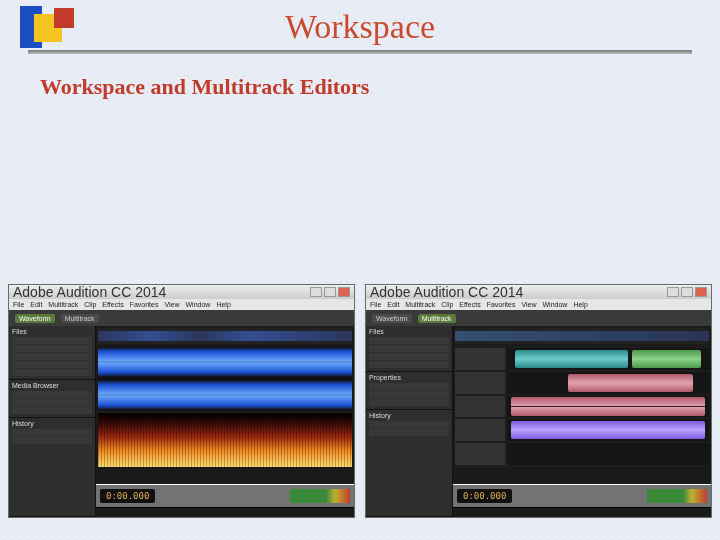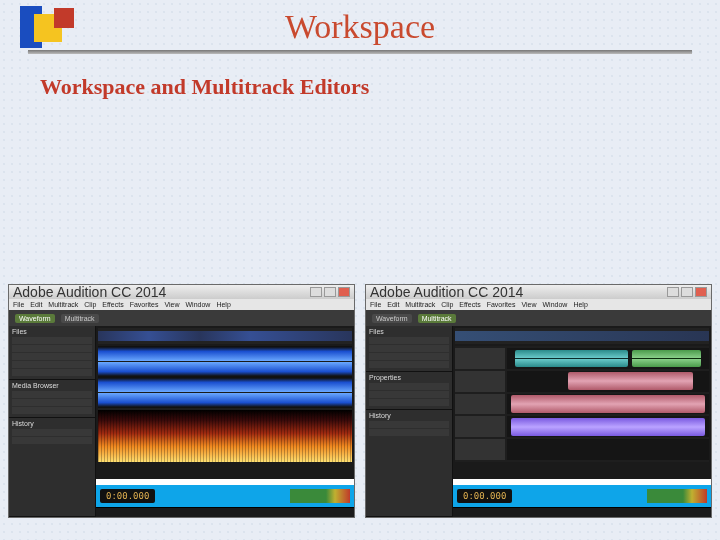--- a/index.html
+++ b/index.html
@@ -122,21 +122,21 @@
   }
   .multitrack { flex:1; margin:0 2px 2px 2px; background:#1e1e1e; display:flex; flex-direction:column; gap:2px; padding:2px 0; }
   .mt-row { flex:1; display:flex; gap:2px; }
   .mt-head { width:50px; background:#333; }
   .mt-clip { flex:1; background:#151515; position:relative; overflow:hidden; }
   .clip { position:absolute; top:8%; bottom:8%; border-radius:2px; }
   .clip.purple { background:linear-gradient(to bottom,#7a5ae0 0%,#b8a0ff 48%,#2a1a60 50%,#b8a0ff 52%,#7a5ae0 100%); }
   .clip.teal   { background:linear-gradient(to bottom,#2a8a8a 0%,#6acaca 48%,#0a2a2a 50%,#6acaca 52%,#2a8a8a 100%); }
   .clip.rose   { background:linear-gradient(to bottom,#b05a6a 0%,#e0a0b0 48%,#3a1a20 50%,#e0a0b0 52%,#b05a6a 100%); }
   .clip.green  { background:linear-gradient(to bottom,#4a9a4a 0%,#8ad08a 48%,#0a2a0a 50%,#8ad08a 52%,#4a9a4a 100%); }
-  .statusbar { height:22px; background:#0ea5e9; border-top:6px solid #ffffff; display:flex; align-items:center; justify-content:space-between; padding:0 4px;margin-top:15px; }
+  .statusbar { height:22px; background:#737373; border-top:1px solid #ffffff; display:flex; align-items:center; justify-content:space-between; padding:0 4px;margin-top:15px; }
   .timecode { background:#111; color:#e0b050; font-family:monospace; font-size:9px; padding:2px 6px; border-radius:2px; }
   .meters { width:60px; height:14px; background:#111; background-image:linear-gradient(to right,#3a8a3a 0%,#3a8a3a 60%,#c0b030 75%,#c03a2a 100%); }
   .statusline { height:9px; background:#1a1a1a; border-top:1px solid #000; }
 </style>
 </head>
 <body>
 
 <div class="logo-block">
   <div class="logo-blue"></div>
   <div class="logo-yellow"></div>

